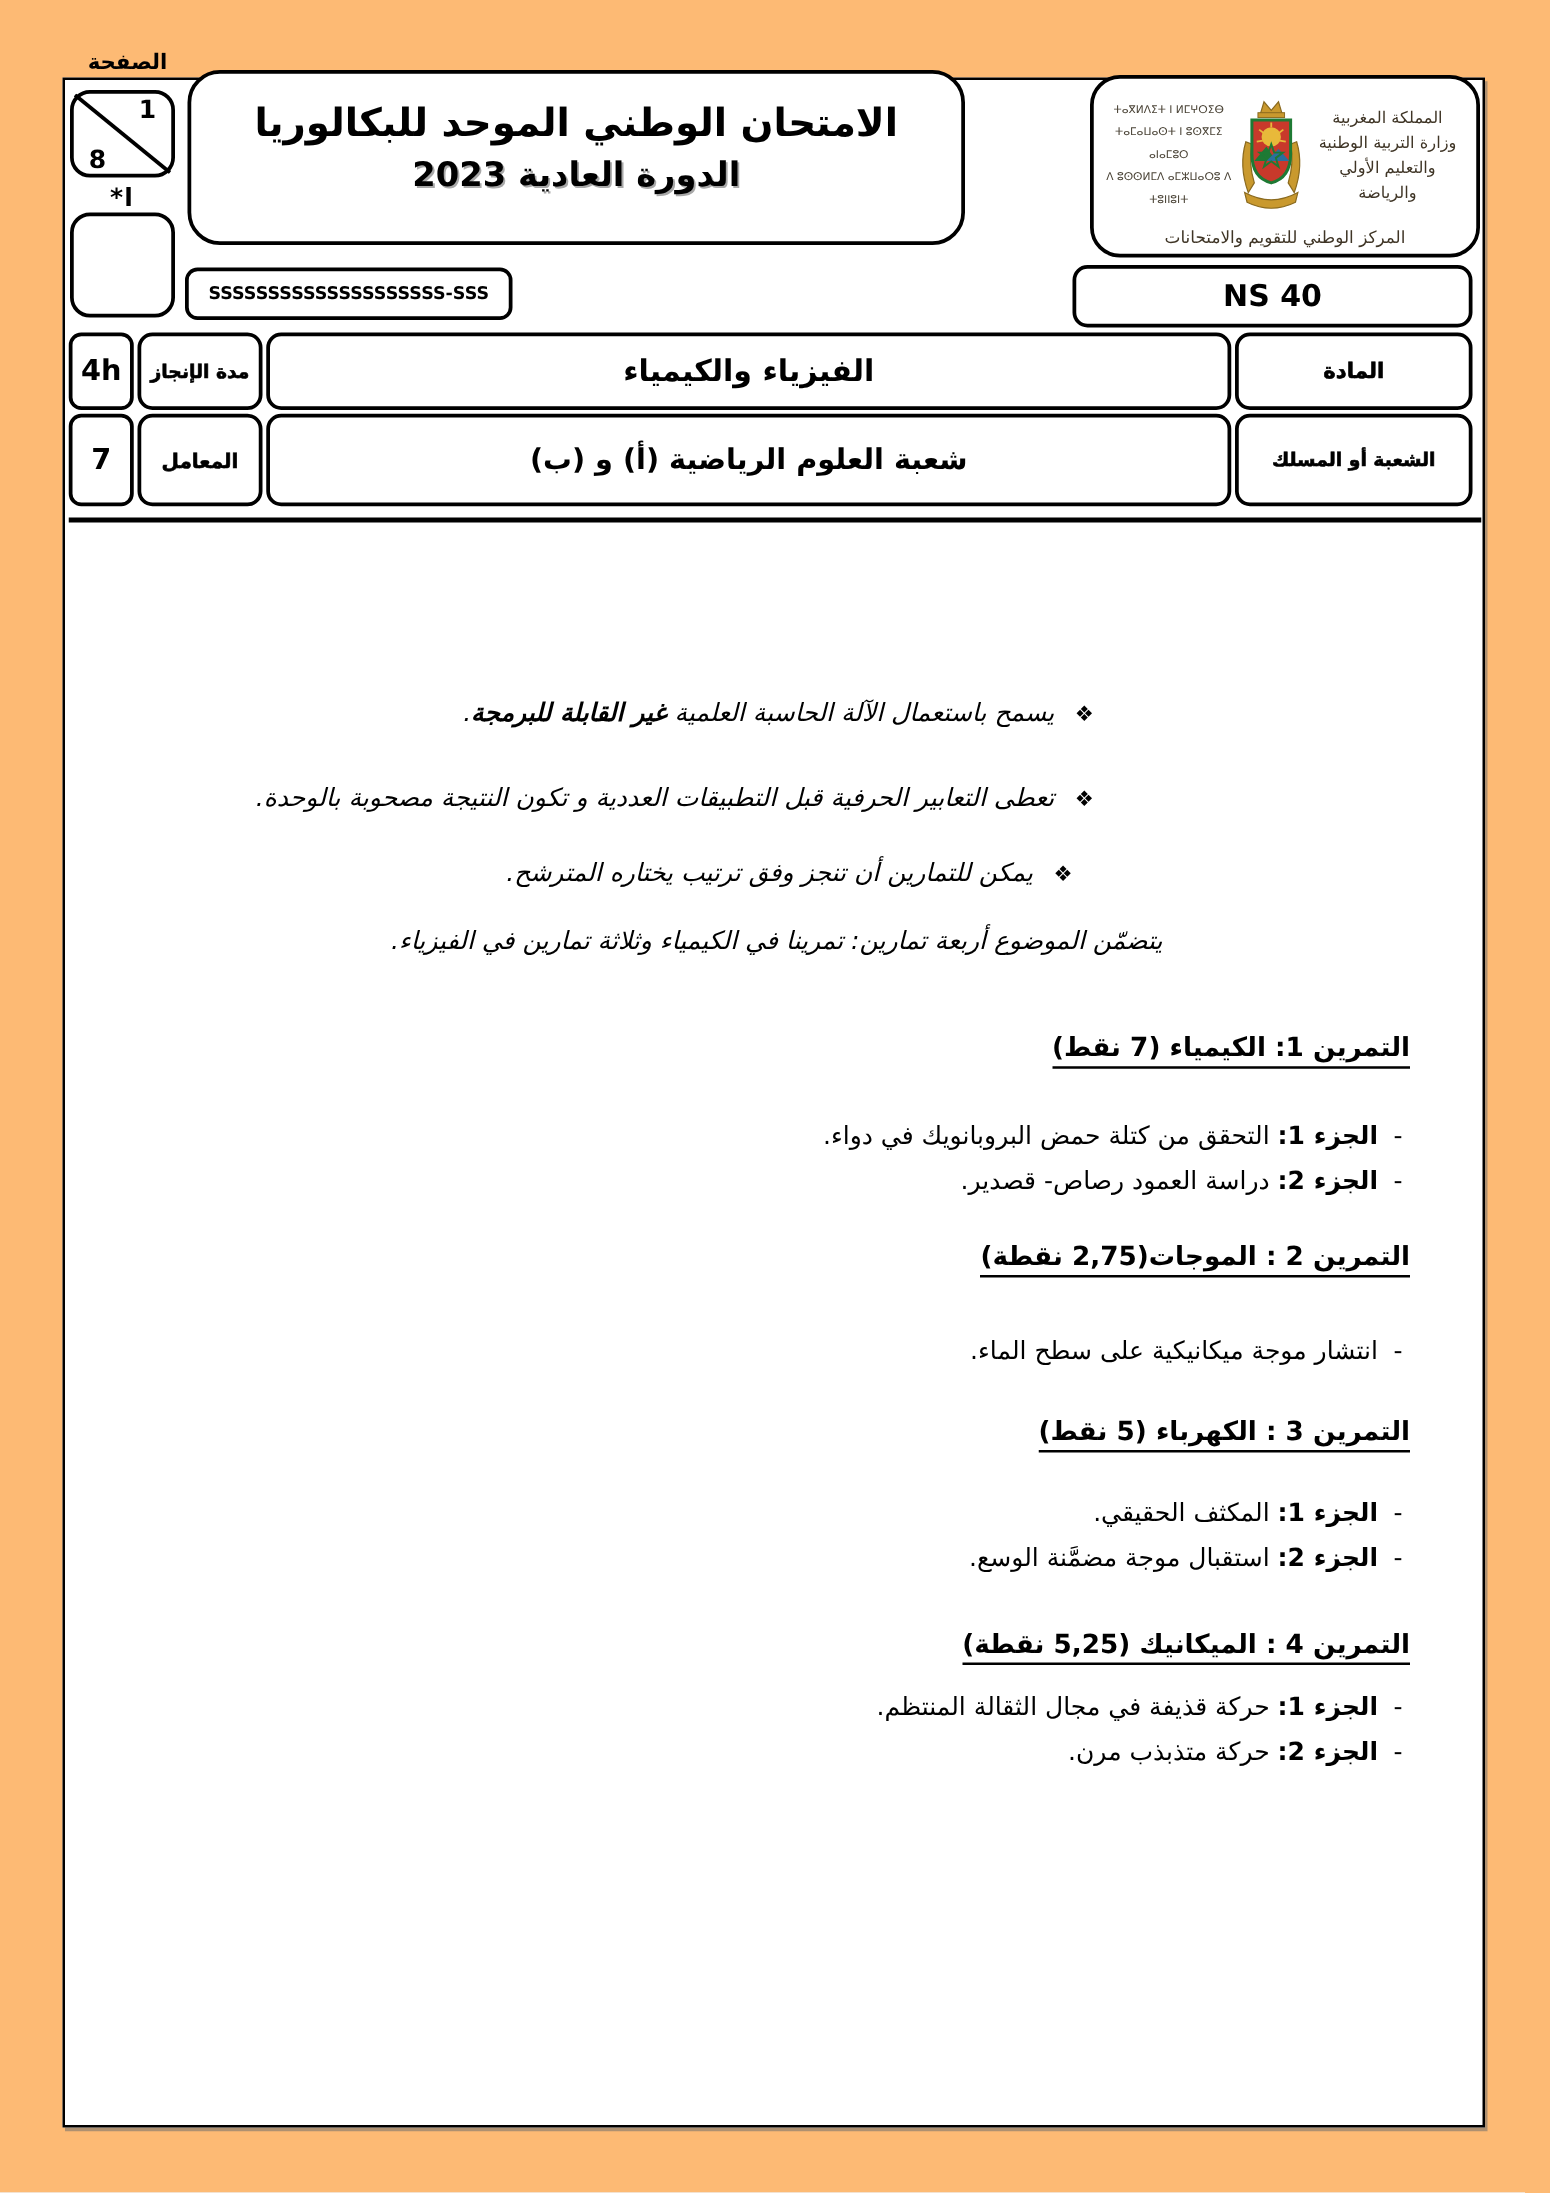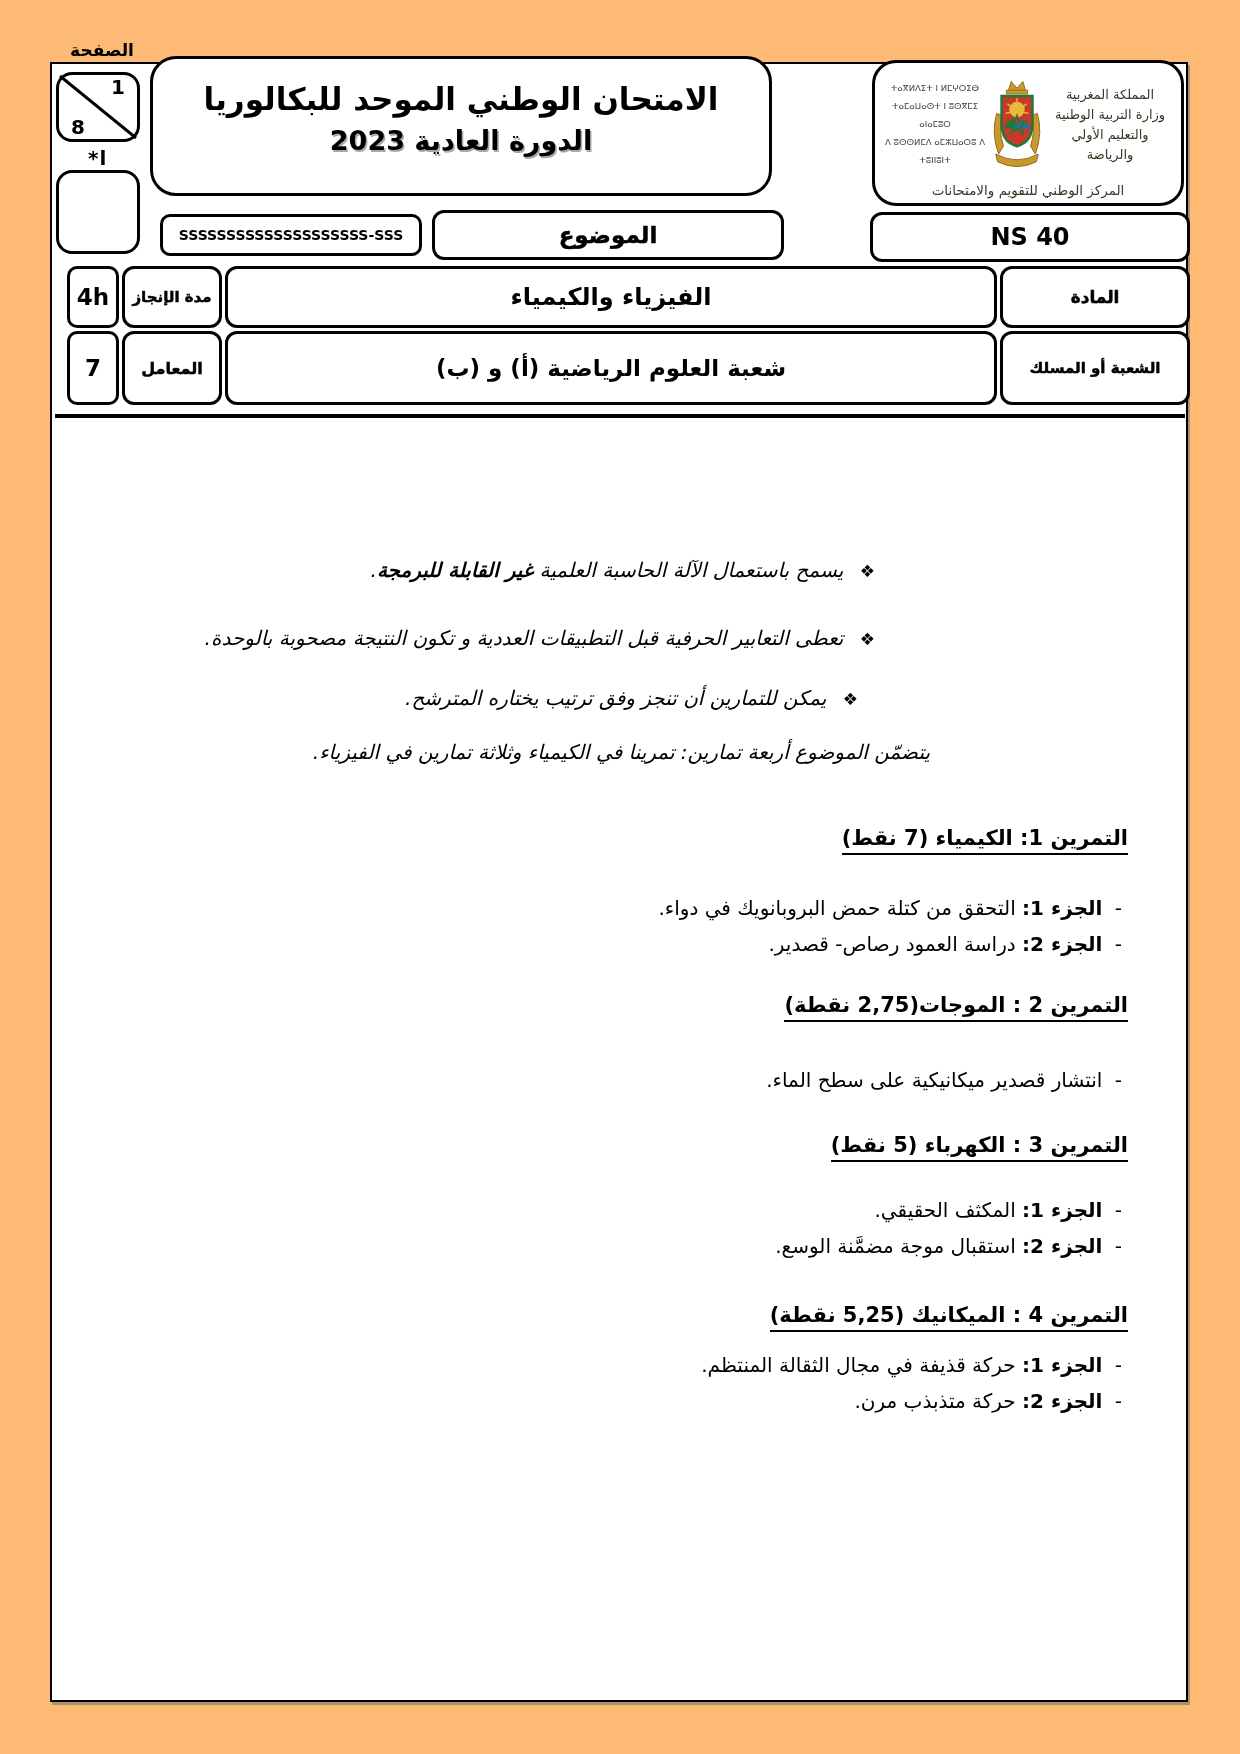--- a/index.html
+++ b/index.html
@@ -8,21 +8,21 @@
     font-family:"DejaVu Sans", sans-serif;color:#000;overflow:hidden;
     margin:0 auto;
   }
   .abs{position:absolute;}
   .frame{
     left:50px;top:62px;width:1138px;height:1640px;
     border:2px solid #000;box-shadow:2px 3px 0 rgba(110,110,110,.55);
     box-sizing:border-box;background:#fff;
   }
   .box{border:3px solid #000;border-radius:12px;background:#fff;box-sizing:border-box;}
-  .center{display:flex;align-items:center;justify-content:center;text-align:center;margin-left:12px;}
+  .center{display:flex;align-items:center;justify-content:center;text-align:center;}
   .deco{font-weight:bold;-webkit-text-stroke:.5px #000;letter-spacing:.5px;}
   .deco-big{font-weight:bold;letter-spacing:1px;text-shadow:1.5px 1.5px 0 #a8a8a8;}
   .rtl{direction:rtl;}
   .ltr{direction:ltr;}
   .nowrap{white-space:nowrap;}
   .it{font-style:italic;}
   .b{font-weight:bold;}
   .ex-title{font-size:21px;font-weight:bold;border-bottom:2px solid #000;padding-bottom:3px;}
   .ex-parts{font-size:20px;line-height:36px;}
   .bullet-line{font-size:20px;}
@@ -93,23 +93,20 @@
         <div>والتعليم الأولي والرياضة</div>
       </div>
     </div>
     <div class="min-center rtl nowrap">المركز الوطني للتقويم والامتحانات</div>
   </div>
 
   <div class="abs box center ltr b" style="left:148px;top:214px;width:262px;height:42px;border-radius:10px;font-size:14px;">
     <span>SSSSSSSSSSSSSSSSSSSS-SSS</span>
   </div>
 
-  <div class="abs box center rtl deco" style="left:420px;top:210px;width:352px;height:50px;font-size:23px;">
-    <span>الموضوع</span>
-  </div>
 
   <div class="abs box center ltr b" style="left:858px;top:212px;width:320px;height:50px;font-size:24px;">
     <span>NS 40</span>
   </div>
 
   <div class="abs box center b ltr" style="left:55px;top:266px;width:52px;height:62px;border-radius:10px;font-size:23px;">
     <span>4h</span>
   </div>
   <div class="abs box center rtl deco" style="left:110px;top:266px;width:100px;height:62px;font-size:15px;">
     <span>مدة الإنجاز</span>
@@ -166,21 +163,21 @@
       <span class="b">الجزء 2:</span><span> دراسة العمود رصاص- قصدير.</span>
     </div>
   </div>
 
   <div class="abs rtl nowrap" style="right:112px;top:993px;text-align:right;">
     <span class="ex-title">التمرين 2 : الموجات(2,75 نقطة)</span>
   </div>
   <div class="abs rtl ex-parts" style="right:118px;top:1062px;">
     <div class="nowrap">
       <span class="dash">-</span>
-      <span class="b"></span><span>انتشار قصدير ميكانيكية على سطح الماء.</span>
+      <span class="b"></span><span>انتشار موجة ميكانيكية على سطح الماء.</span>
     </div>
   </div>
 
   <div class="abs rtl nowrap" style="right:112px;top:1133px;">
     <span class="ex-title">التمرين 3 : الكهرباء (5 نقط)</span>
   </div>
   <div class="abs rtl ex-parts" style="right:118px;top:1192px;">
     <div class="nowrap">
       <span class="dash">-</span>
       <span class="b">الجزء 1:</span><span> المكثف الحقيقي.</span>

